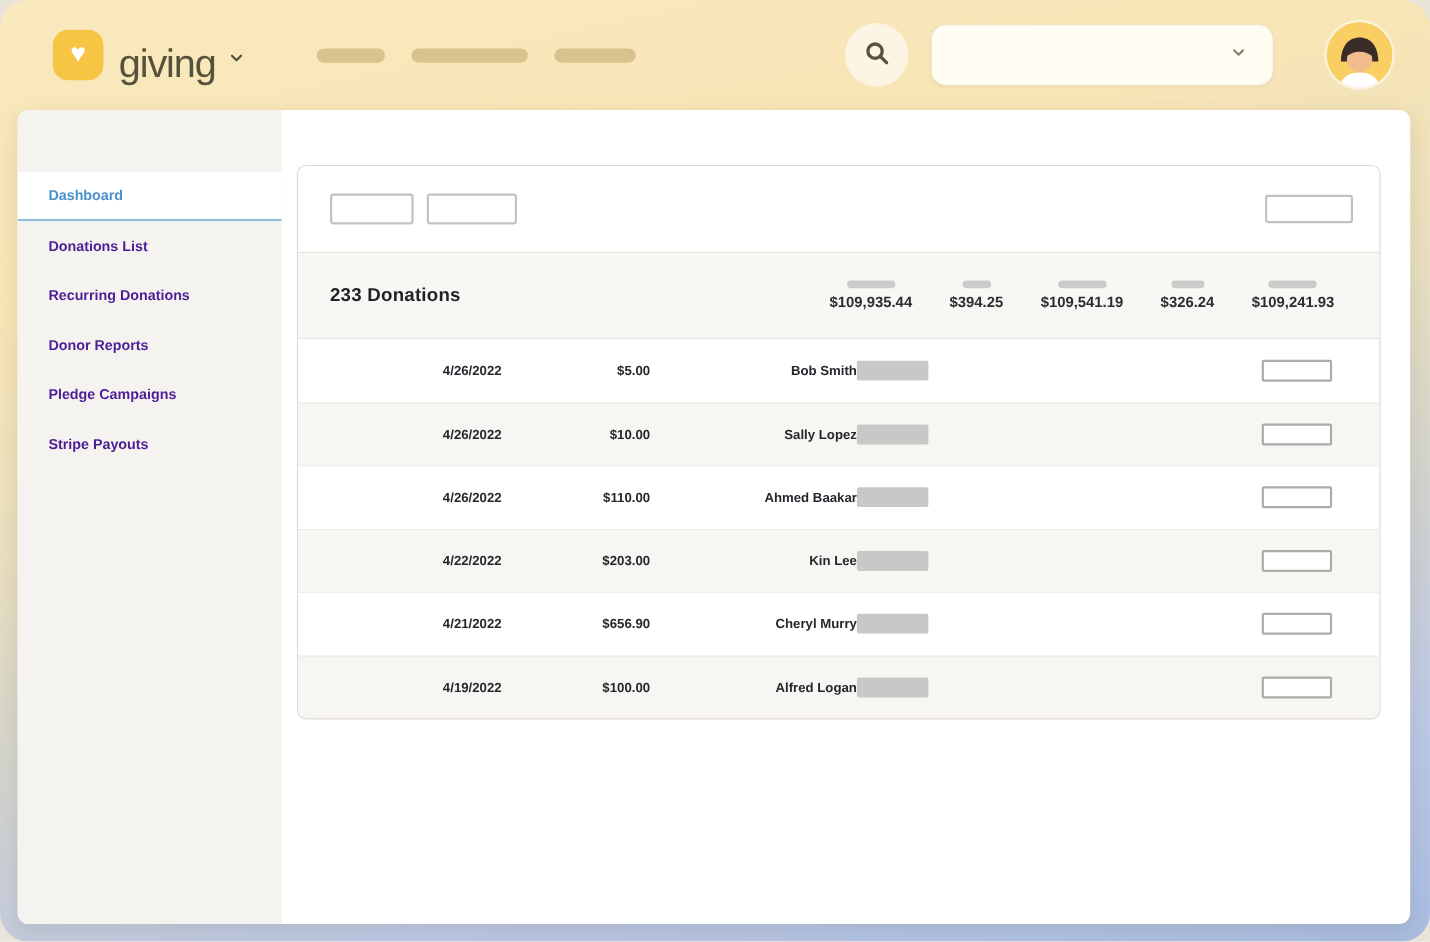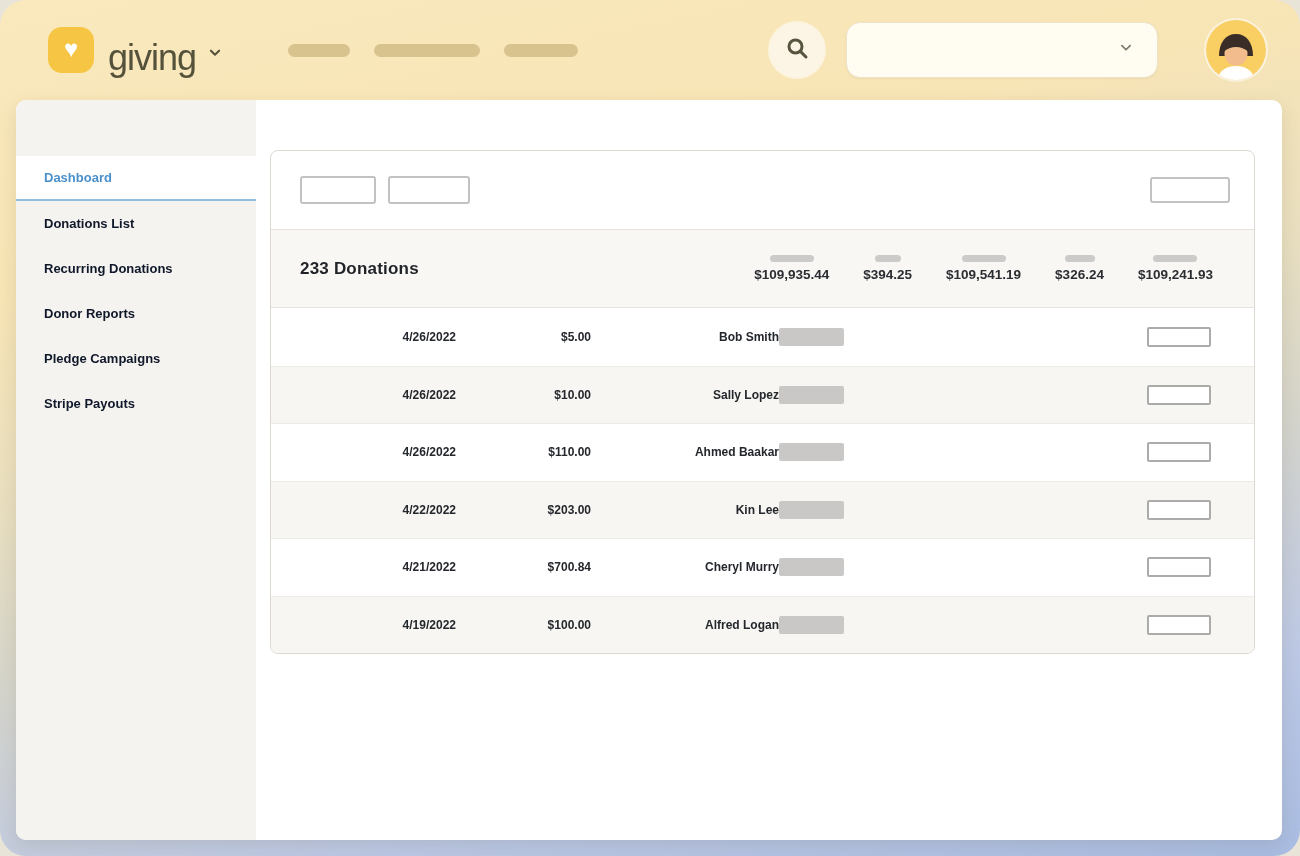--- a/index.html
+++ b/index.html
@@ -30,21 +30,21 @@
   .avatar { margin-left:48px; width:60px; height:60px; border-radius:50%; overflow:hidden;
     flex-shrink:0; cursor:pointer; box-shadow:0 0 0 2px rgba(255,255,255,0.5); }
 
   
   .window { position:absolute; left:16px; top:100px; width:1266px; height:740px;
     background:#fff; border-radius:10px; overflow:hidden; display:flex;
     box-shadow:0 6px 18px rgba(95,85,60,0.14); }
 
   .sidebar { width:240px; flex-shrink:0; background:#f5f3ef; padding-top:56px; }
   .nav-item { height:45px; display:flex; align-items:center; padding-left:28px;
-    font-size:13px; font-weight:600; color:#0f172a; cursor:pointer; }
+    font-size:13px; font-weight:600; color:#4c1d95; cursor:pointer; }
   .nav-item.active { background:#fff; color:#4a90ca; border-bottom:2px solid #8fbede; }
 
   .content { flex:1; padding:50px 27px 0 14px;text-align:right; }
 
   .card { border:1px solid #ddd8d1; border-radius:8px; background:#fff; overflow:hidden; }
 
   .filter-bar { height:79px; display:flex; align-items:center;
     padding:0 24px 0 29px; border-bottom:1px solid #e6e3dd; }
   .box-outline { border:2px solid #c3c2c0; border-radius:3px; background:#fff; }
   .filter-a { width:76px; height:28px; }
@@ -232,21 +232,21 @@
           <div class="row">
             <div>4/22/2022</div>
             <div>$203.00</div>
             <div>Kin Lee</div>
             <div class="row-bar"></div>
             <div class="row-btn"></div>
           </div>
 
           <div class="row">
             <div>4/21/2022</div>
-            <div>$700.84</div>
+            <div>$656.90</div>
             <div>Cheryl Murry</div>
             <div class="row-bar"></div>
             <div class="row-btn"></div>
           </div>
 
 
           <div class="row">
             <div>4/19/2022</div>
             <div>$100.00</div>
             <div>Alfred Logan</div>

